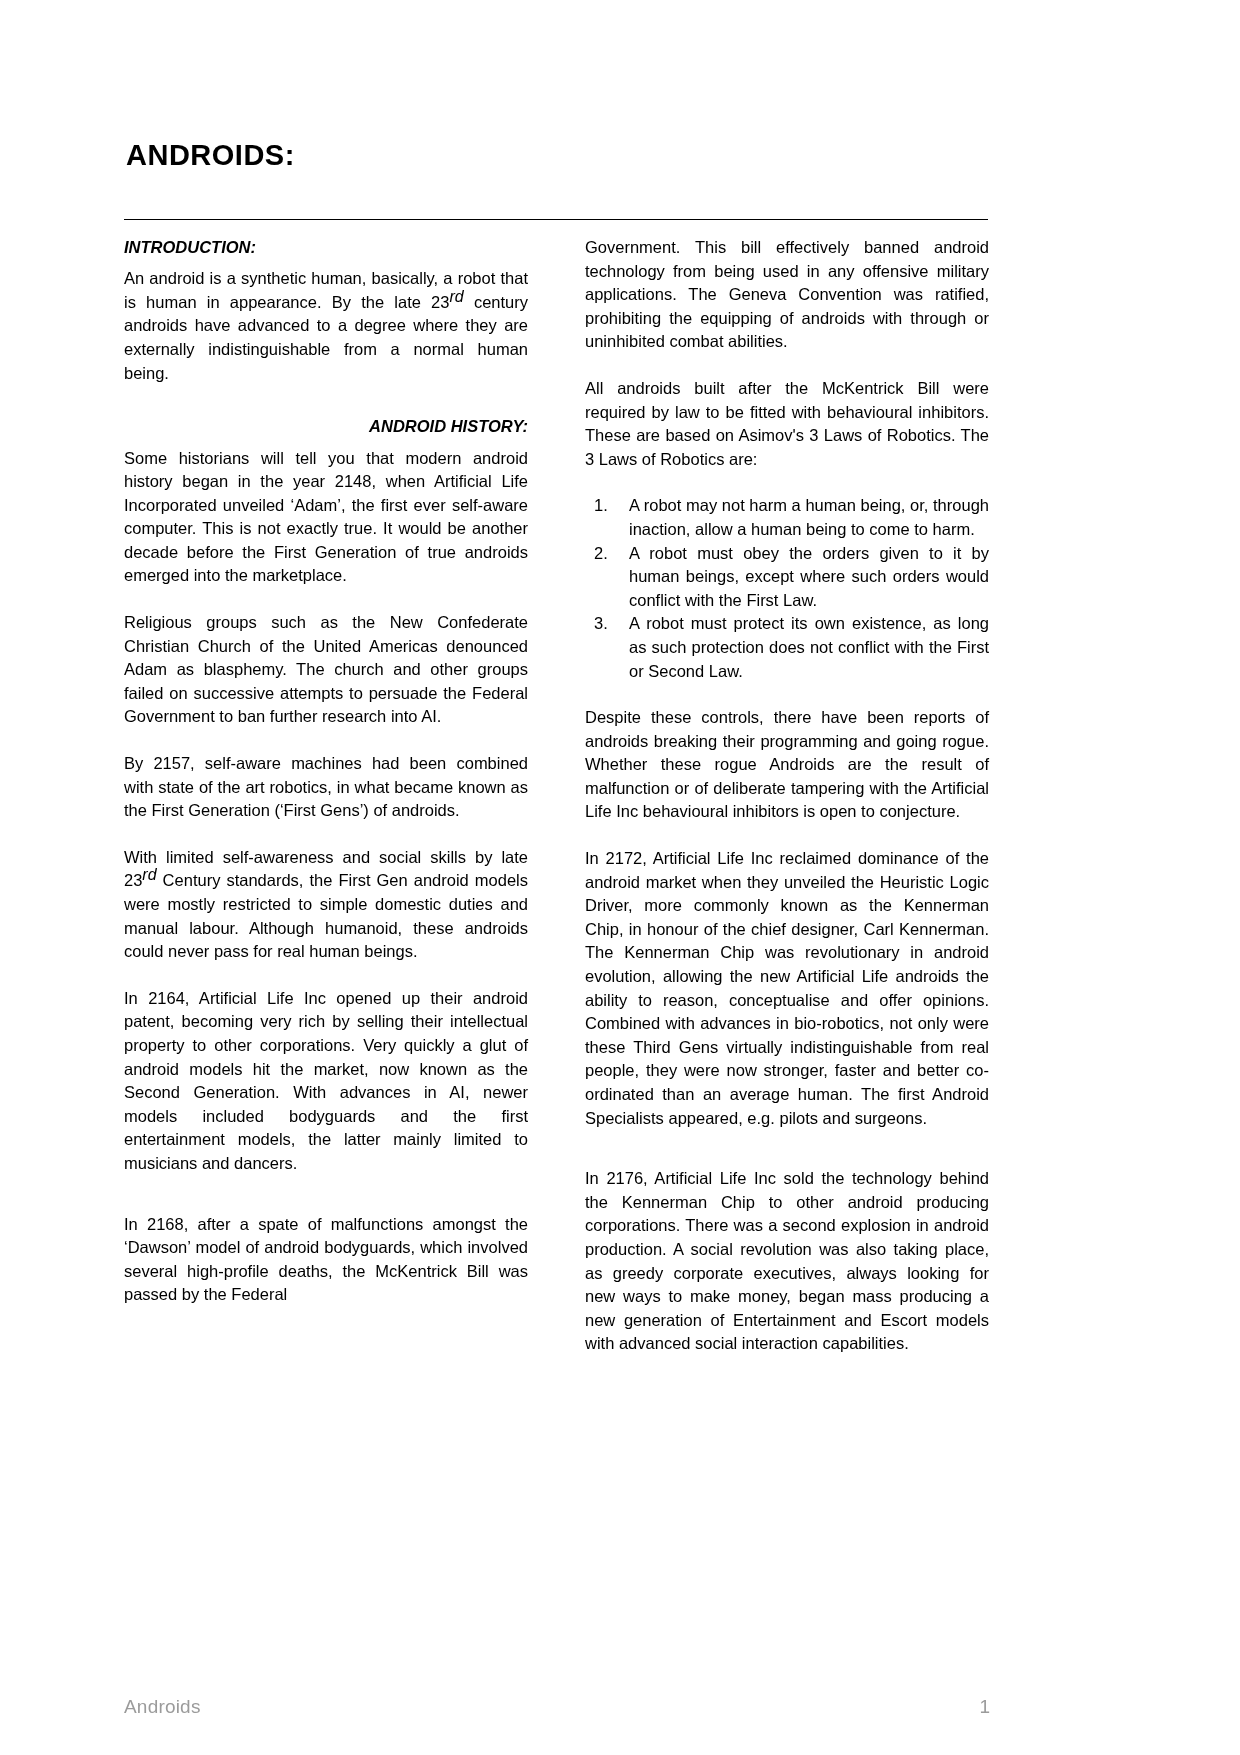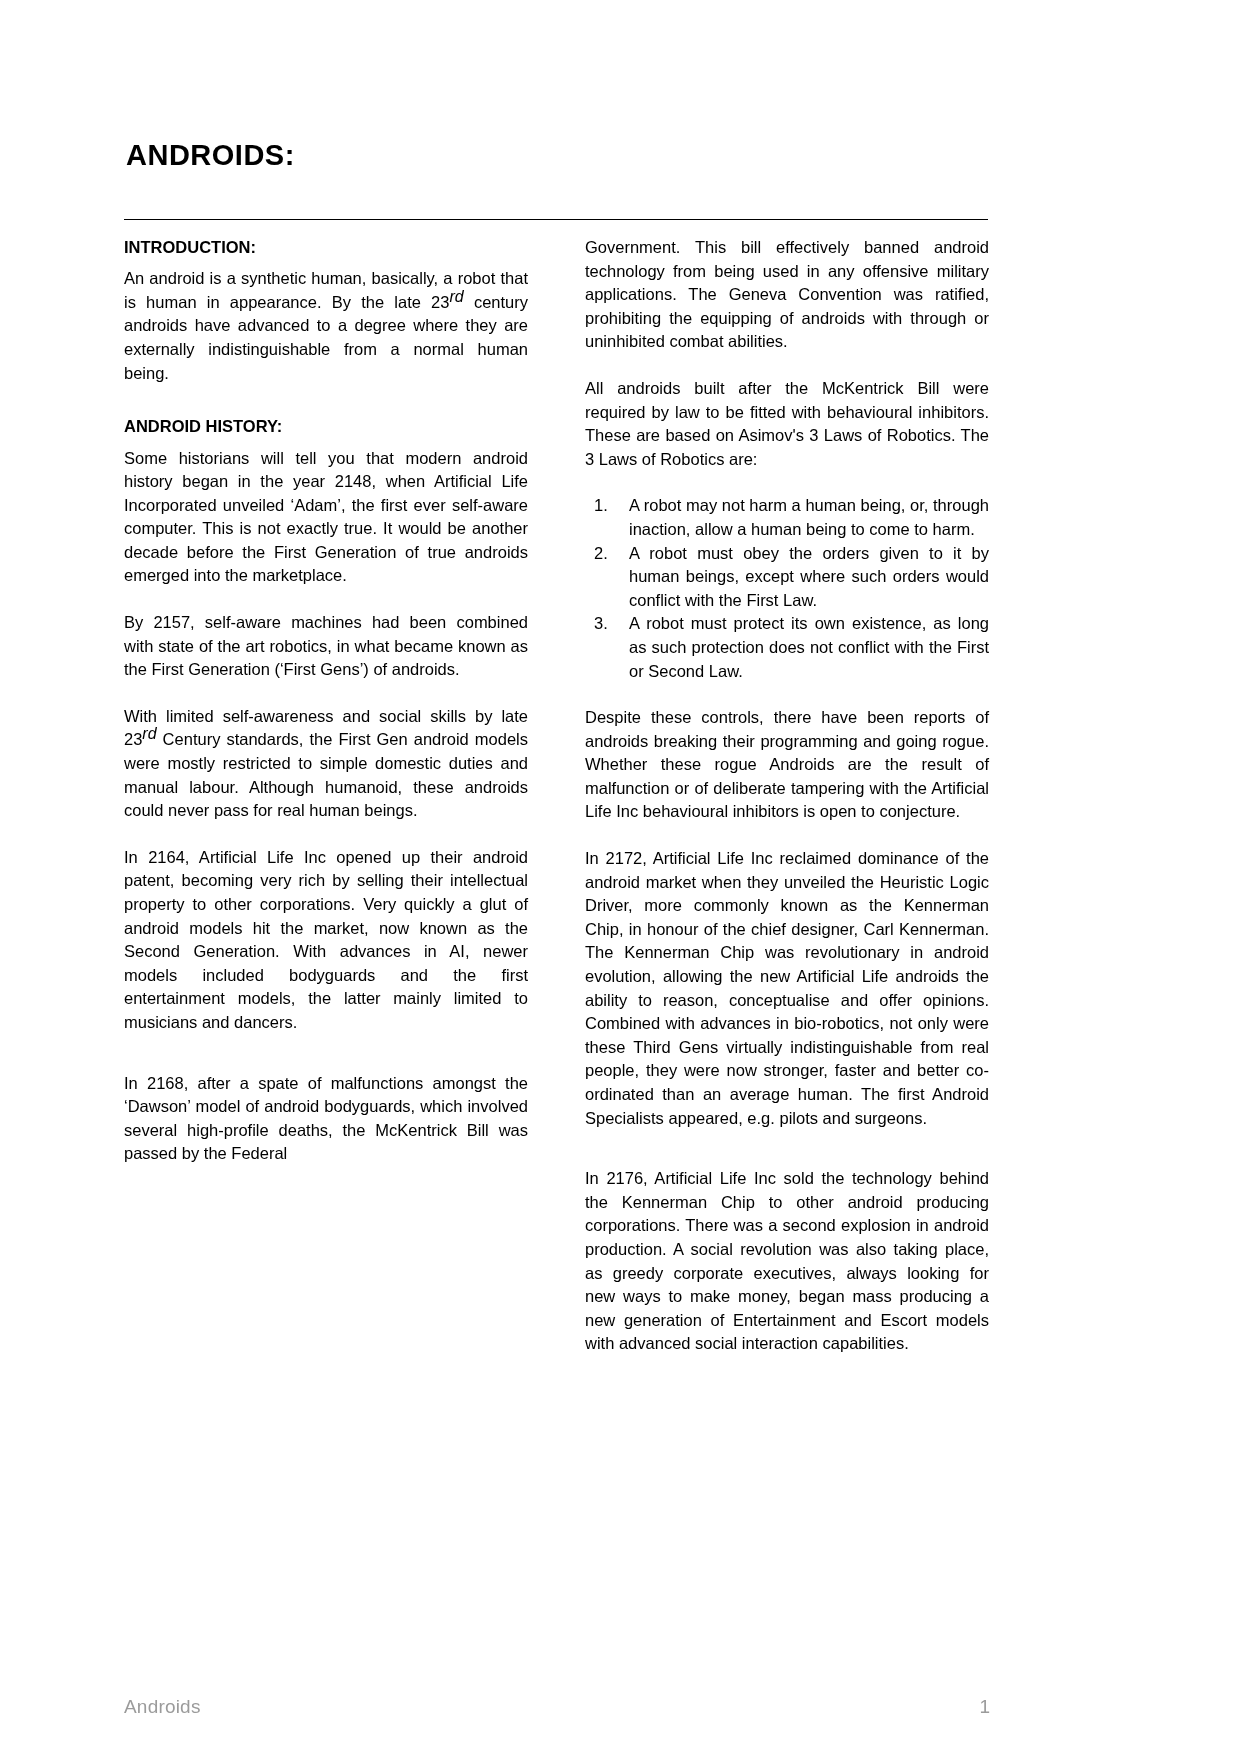--- a/index.html
+++ b/index.html
@@ -50,23 +50,25 @@
   }
   .col {
     width: 404px;
     flex: 0 0 404px;
   }
   h2.section-heading {
     font-size: 16.5px;
     font-weight: bold;
     margin: 0 0 9px 0;
     line-height: 1.35;
+    font-style: italic;
   }
   h2.section-heading.spaced {
     margin-top: 30px;
+    text-align: right;
   }
   p.body-par {
     font-size: 16.5px;
     line-height: 23.6px;
     margin: 0 0 23px 0;
     text-align: justify;
     text-justify: inter-word;
     hyphens: none;
   }
   p.body-par:last-child {
@@ -137,20 +139,21 @@
 
       <h2 class="section-heading">INTRODUCTION:</h2>
 
       <p class="body-par"><span>An android is a synthetic human, basically, a robot that is human in appearance. By the late 23</span><sup>rd</sup><span> century androids have advanced to a degree where they are externally indistinguishable from a normal human being.</span></p>
 
 
       <h2 class="section-heading spaced">ANDROID HISTORY:</h2>
 
       <p class="body-par">Some historians will tell you that modern android history began in the year 2148, when Artificial Life Incorporated unveiled ‘Adam’, the first ever self-aware computer. This is not exactly true. It would be another decade before the First Generation of true androids emerged into the marketplace.</p>
 
+      <p class="body-par">Religious groups such as the New Confederate Christian Church of the United Americas denounced Adam as blasphemy. The church and other groups failed on successive attempts to persuade the Federal Government to ban further research into AI.</p>
 
       <p class="body-par">By 2157, self-aware machines had been combined with state of the art robotics, in what became known as the First Generation (‘First Gens’) of androids.</p>
 
       <p class="body-par"><span>With limited self-awareness and social skills by late 23</span><sup>rd</sup><span> Century standards, the First Gen android models were mostly restricted to simple domestic duties and manual labour. Although humanoid, these androids could never pass for real human beings.</span></p>
 
       <p class="body-par">In 2164, Artificial Life Inc opened up their android patent, becoming very rich by selling their intellectual property to other corporations. Very quickly a glut of android models hit the market, now known as the Second Generation. With advances in AI, newer models included bodyguards and the first entertainment models, the latter mainly limited to musicians and dancers.</p>
 
       <p class="body-par">In 2168, after a spate of malfunctions amongst the ‘Dawson’ model of android bodyguards, which involved several high-profile deaths, the McKentrick Bill was passed by the Federal</p>
 
     </div>

